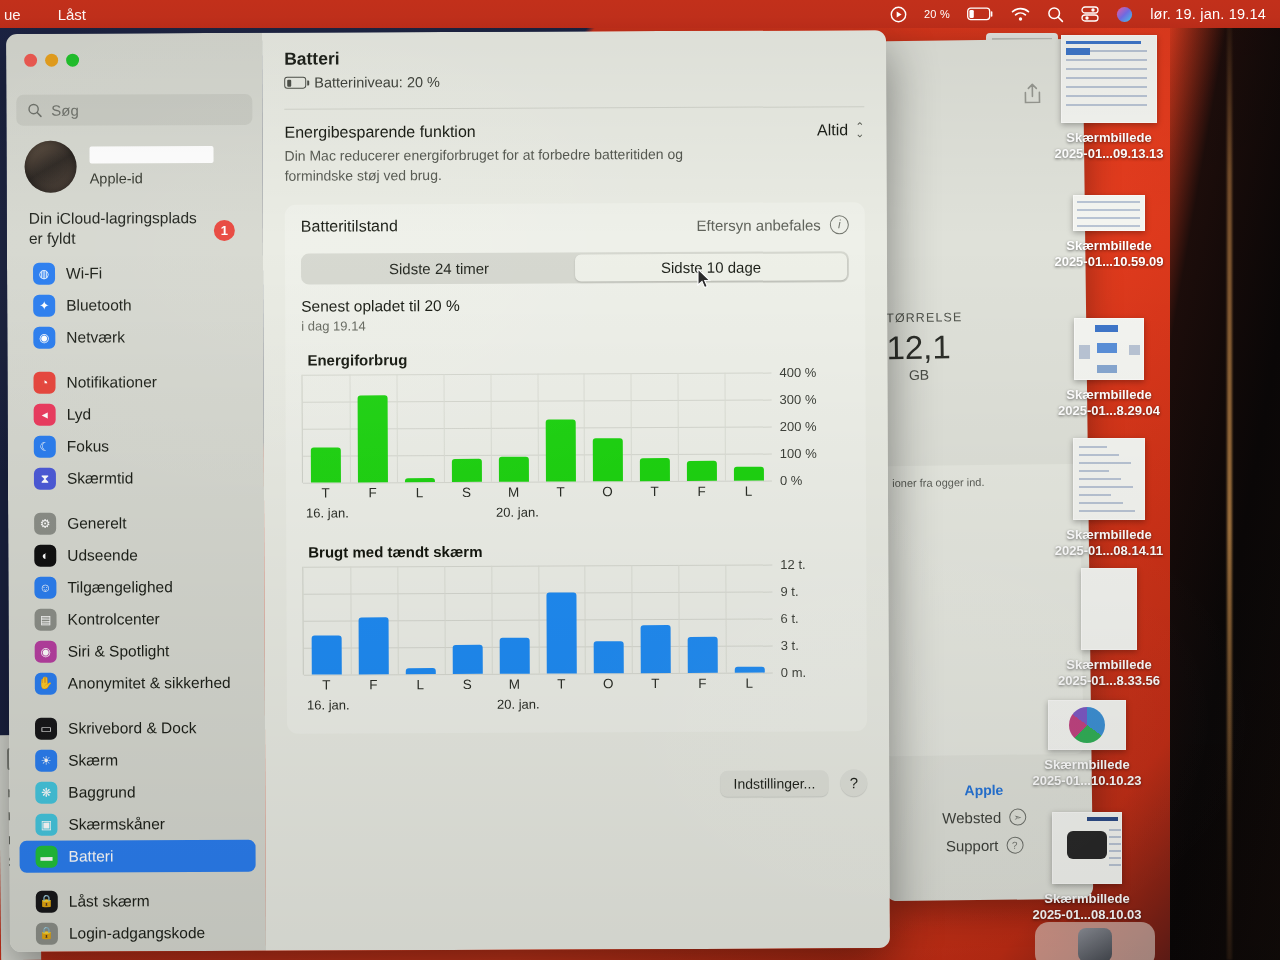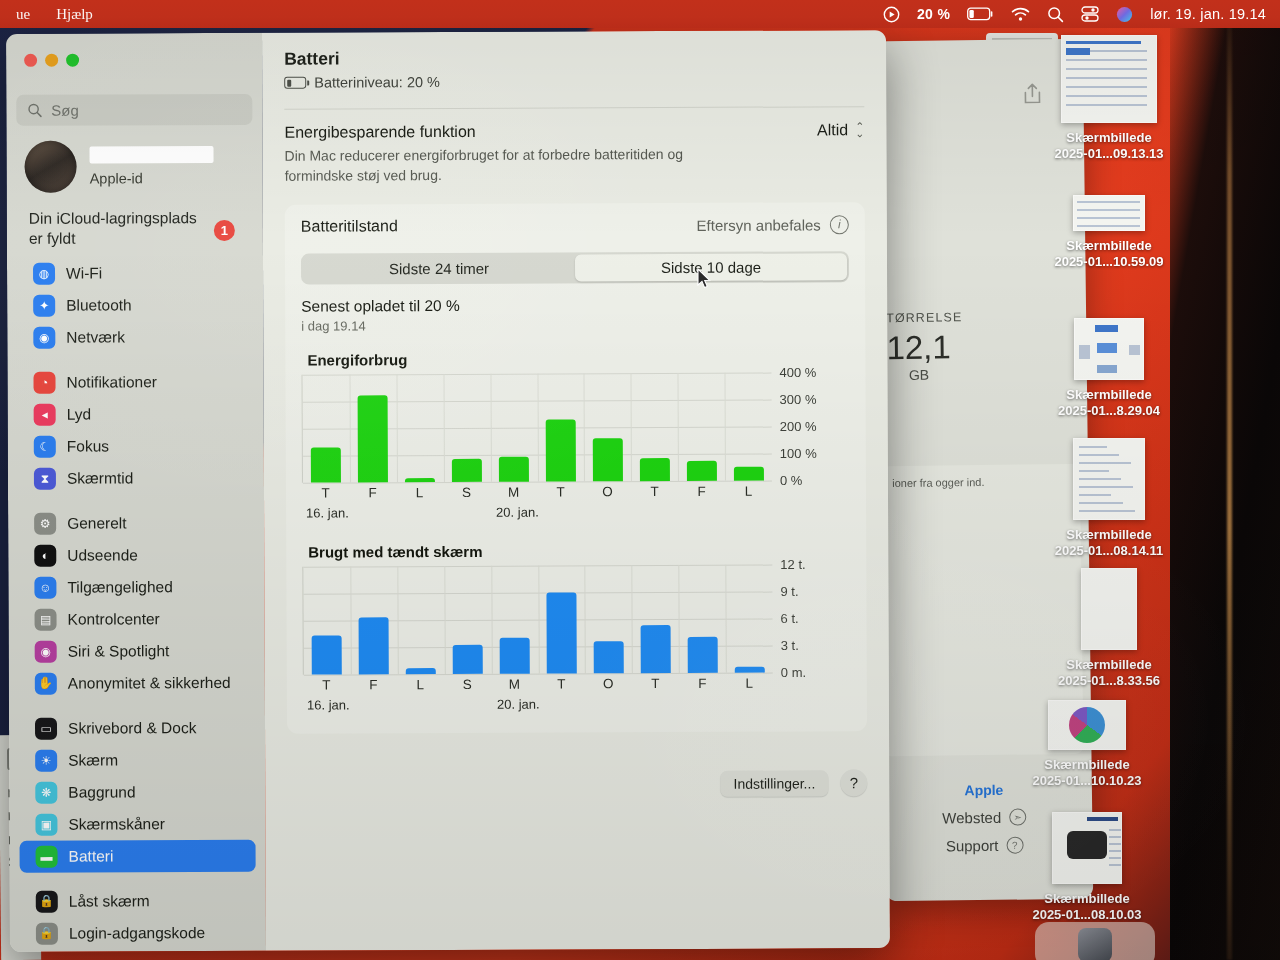--- a/index.html
+++ b/index.html
@@ -36,26 +36,26 @@
 
   
   #menubar {
     position: absolute; top: 0; left: 0; width: 1280px; height: 28px;
     background: linear-gradient(180deg, #c2301b 0%, #bf2f1b 60%, #b92c19 100%);
     display: flex; align-items: center;
     color: #fff; font-size: 15px;
     padding: 0 14px 0 0;
     z-index: 50;
   }
-  #menubar .left { display: flex; align-items: center; gap: 26px; padding-left: 16px; font-family: Liberation Serif, serif; }
+  #menubar .left { display: flex; align-items: center; gap: 37px; padding-left: 4px; }
   #menubar .left span { opacity: .95; }
   #menubar .spacer { flex: 1; }
   #menubar .right { display: flex; align-items: center; gap: 17px; font-size: 14px; }
   .mb-icon { display: inline-flex; align-items: center; justify-content: center; }
-  .battpct { font-size: 14px; letter-spacing: .3px; font-weight: bold; }
+  .battpct { font-size: 11px; letter-spacing: .3px; }
   .clock { font-size: 14.5px; letter-spacing: .2px; }
 
   
   #bgwindow {
     position: absolute; left: 880px; top: 40px; width: 208px; height: 860px;
     background: #dfe1d9; border-radius: 12px;
     box-shadow: 0 10px 34px rgba(0,0,0,0.35);
     transform: rotate(-0.7deg);
     overflow: hidden;
   }
@@ -369,21 +369,21 @@
     </div>
   </div>
 
 <div id="dockfrag">
   <div class="dock-app"></div>
 </div>
 
 <div id="menubar">
   <div class="left">
     <span>ue</span>
-    <span>Hjælp</span>
+    <span>Låst</span>
   </div>
   <div class="spacer"></div>
   <div class="right">
     <span class="mb-icon">
       <svg width="17" height="17" viewBox="0 0 17 17">
           <circle cx="8.5" cy="8.5" r="7.2" stroke="#fff" stroke-width="1.4" fill="none"></circle>
           <path d="M6.7 5.4 L11.6 8.5 L6.7 11.6 Z" fill="#fff"></path>
         </svg>
     </span>
     <span class="battpct">20 %</span>

